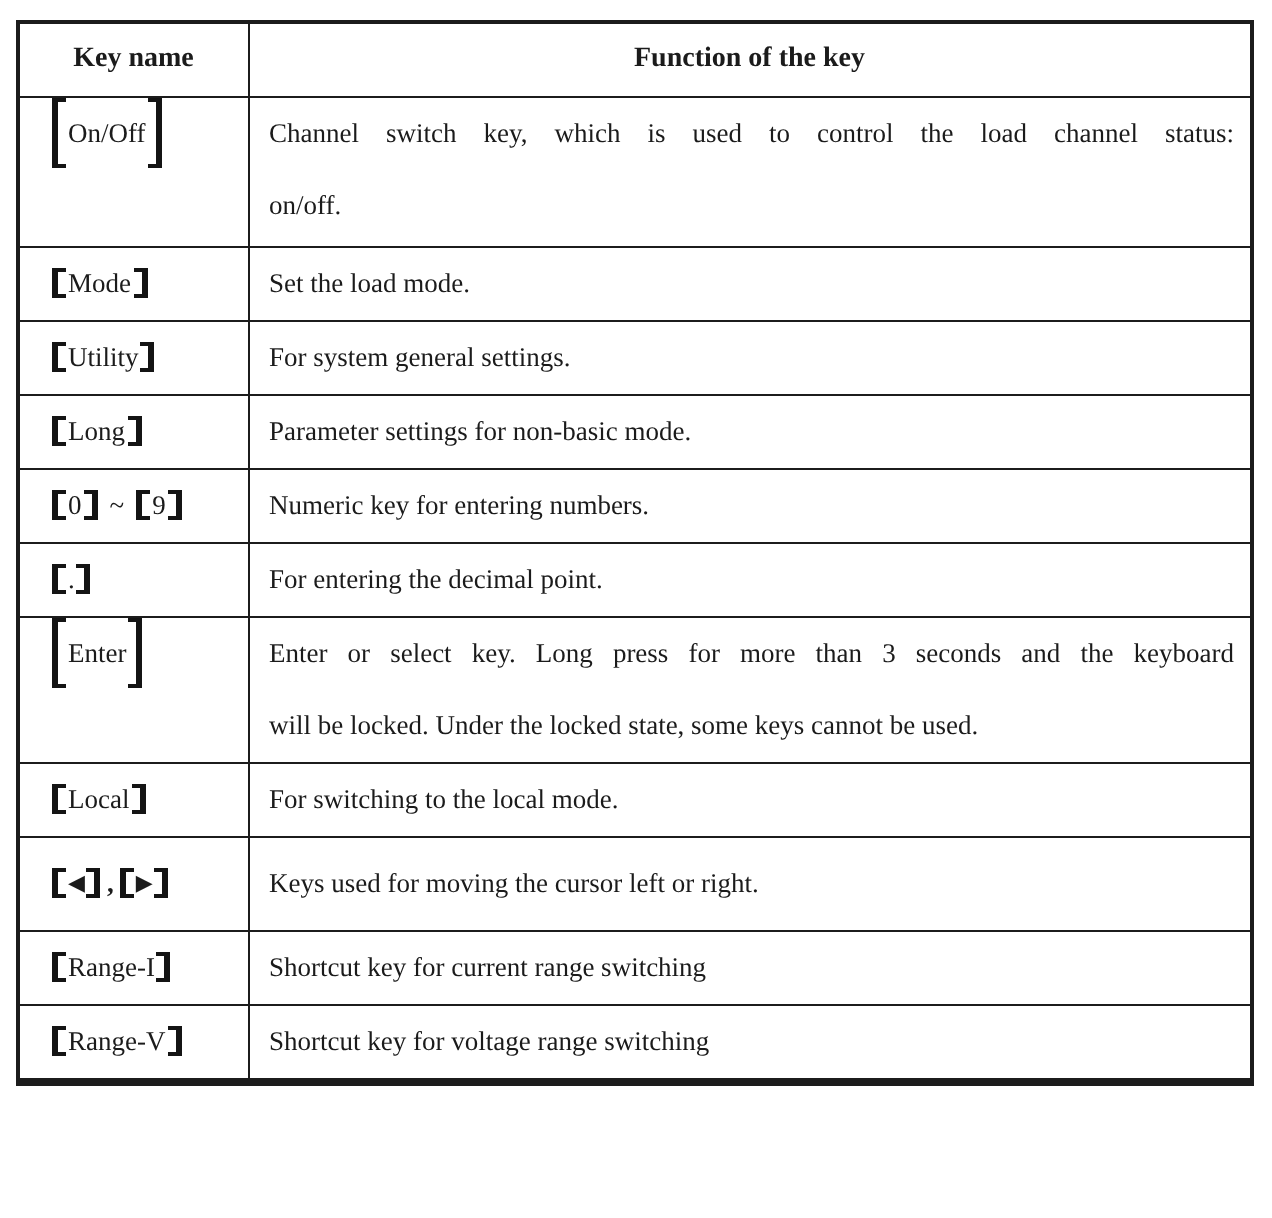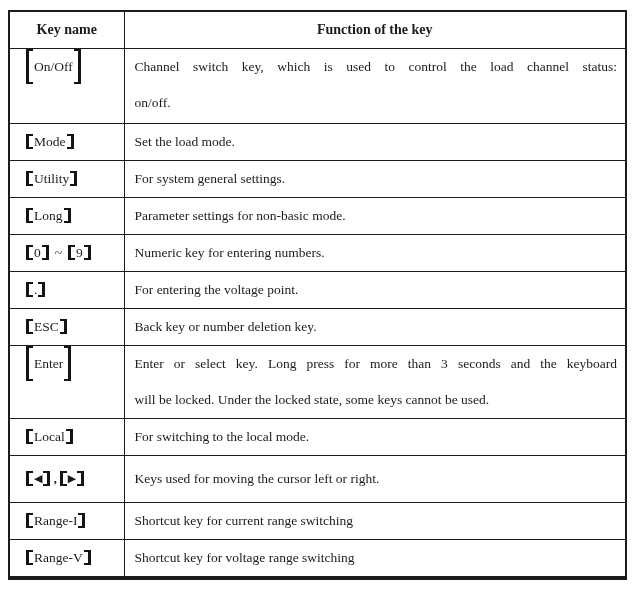--- a/index.html
+++ b/index.html
@@ -123,32 +123,24 @@
       <td class="fc">
         <div class="fline">Numeric key for entering numbers.</div>
       </td>
     </tr>
 
     <tr class="h37">
       <td class="kc">
         <span class="kb"><span>.</span></span>
       </td>
       <td class="fc">
-        <div class="fline">For entering the voltage point.</div>
+        <div class="fline">For entering the decimal point.</div>
       </td>
     </tr>
 
-    <tr class="h36">
-      <td class="kc">
-        <span class="kb"><span>ESC</span></span>
-      </td>
-      <td class="fc">
-        <div class="fline">Back key or number deletion key.</div>
-      </td>
-    </tr>
 
     <tr class="h71 vtop">
       <td class="kc">
         <div class="line"><span class="kb"><span>Enter</span></span></div>
       </td>
       <td class="fc">
         <div class="fline just">Enter or select key. Long press for more than 3 seconds and the keyboard</div>
         <div class="fline">will be locked. Under the locked state, some keys cannot be used.</div>
       </td>
     </tr>

